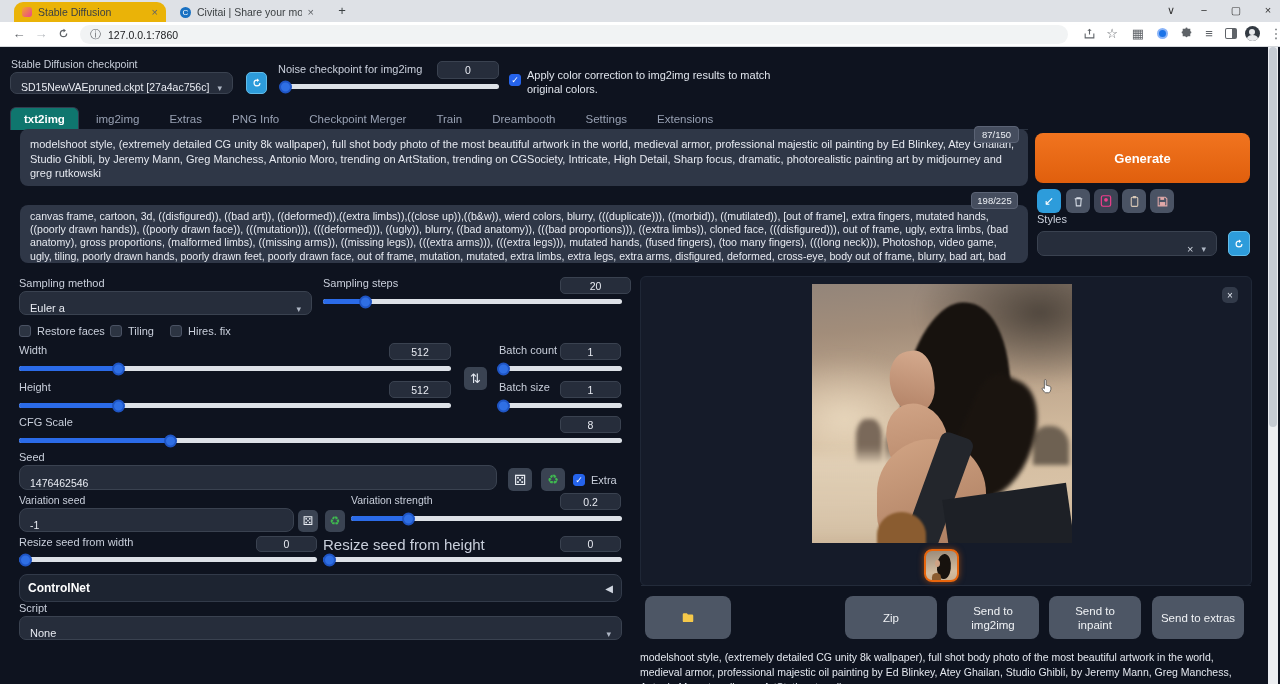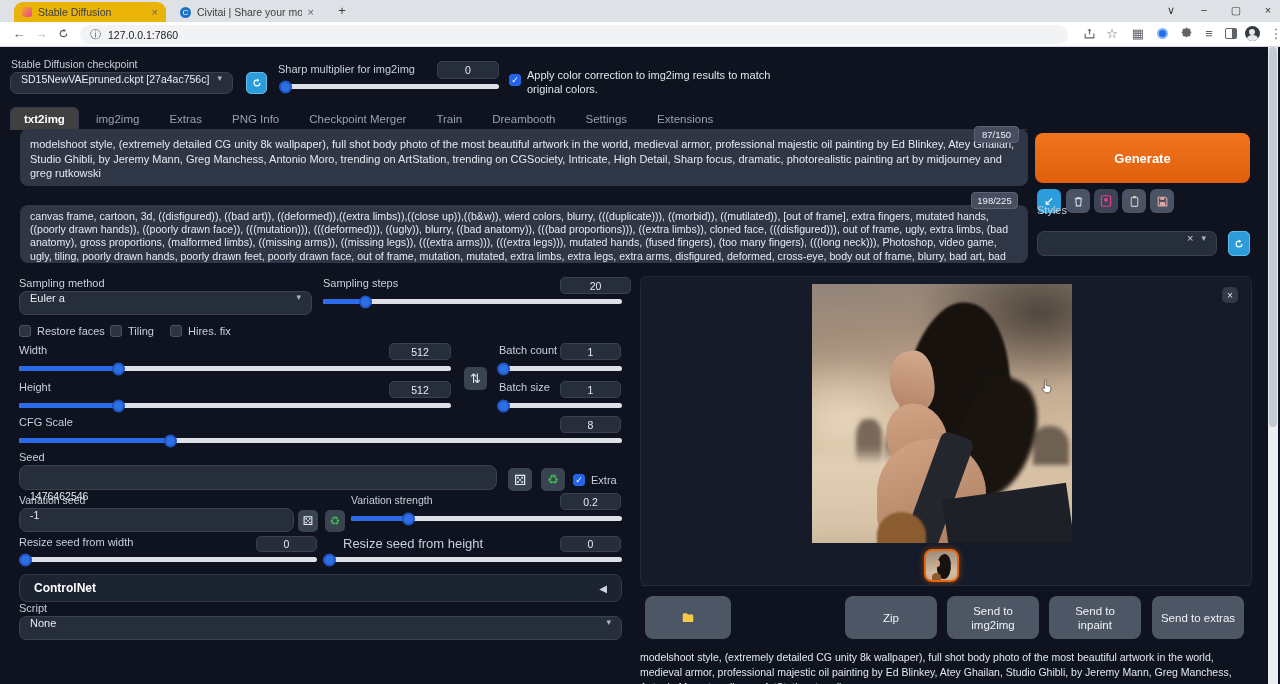--- a/index.html
+++ b/index.html
@@ -11,33 +11,33 @@
   .btab .ttl{flex:1;white-space:nowrap;overflow:hidden;}
   .tclose{color:#5f6368;font-size:11px;line-height:11px;}
   .toolbar{position:absolute;left:0;top:22px;width:1280px;height:25px;background:#ffffff;border-bottom:1px solid #d6d9dd;box-sizing:border-box;}
   .tbico{position:absolute;top:3px;color:#5f6368;font-size:13px;line-height:18px;text-align:center;width:18px;height:18px;}
   .urlpill{position:absolute;left:80px;top:3px;width:988px;height:19px;border-radius:10px;background:#f1f3f4;display:flex;align-items:center;gap:7px;padding:0 10px;box-sizing:border-box;}
   .urltext{font-size:10.5px;color:#202124;}
   .winctl{position:absolute;top:1px;width:22px;height:18px;color:#333;font-size:11px;text-align:center;line-height:18px;}
   
   .lbl{position:absolute;font-size:11px;color:#c9cfdb;white-space:nowrap;}
   .numbox{position:absolute;background:#262d3b;border:1px solid #3a4250;border-radius:5px;color:#e8ebf2;font-size:10.5px;display:flex;align-items:center;justify-content:center;box-sizing:border-box;}
-  .ddl{position:absolute;background:#262d3b;border:1px solid #3a4250;border-radius:7px;color:#e8ebf2;font-size:11px;display:flex;align-items:flex-start;justify-content:space-between;padding:0 10px;box-sizing:border-box;}
+  .ddl{position:absolute;background:#262d3b;border:1px solid #3a4250;border-radius:7px;color:#e8ebf2;font-size:11px;display:flex;align-items:flex-end;justify-content:space-between;padding:0 10px;box-sizing:border-box;}
   .caret{color:#aeb6c4;font-size:9px;}
   .sqbtn{position:absolute;display:flex;align-items:center;justify-content:center;border-radius:5px;background:#3a4352;color:#e3e8f0;box-sizing:border-box;}
   .chk{position:absolute;width:12px;height:12px;border-radius:3px;background:#2c3442;border:1px solid #4a5263;box-sizing:border-box;font-size:9px;line-height:10px;text-align:center;color:#fff;}
   .chk.on{background:#2563eb;border-color:#2563eb;}
   .badge{position:absolute;background:#454d5e;border:1px solid #5b6375;border-radius:4px;color:#eceff4;font-size:9.5px;display:flex;align-items:center;justify-content:center;z-index:5;}
   .txtbox{position:absolute;background:#2f3747;border-radius:8px;color:#e6e9f0;box-sizing:border-box;overflow:hidden;}
   .slider{position:absolute;height:13px;}
   .sl-track{position:relative;top:4px;height:5px;background:#dde1e7;border-radius:3px;}
   .sl-fill{position:relative;height:100%;background:#2b6be8;border-radius:3px;}
   .sl-knob{position:absolute;right:-7px;top:50%;width:13px;height:13px;background:#2f6fe4;border:2px solid #1f55c4;border-radius:50%;transform:translateY(-50%);box-sizing:border-box;}
   .apptab{height:23px;display:flex;align-items:center;padding:0 13px;font-size:11.5px;color:#98a1b3;box-sizing:border-box;}
-  .apptab.active{background:#404040;border:1px solid #333d4f;border-bottom:none;border-radius:6px 6px 0 0;color:#ffffff;font-weight:bold;}
+  .apptab.active{background:#0f766e;border:1px solid #333d4f;border-bottom:none;border-radius:6px 6px 0 0;color:#ffffff;font-weight:bold;}
   .graybtn{position:absolute;background:#4d5665;border-radius:8px;color:#f0f2f5;font-size:11.5px;display:flex;align-items:center;justify-content:center;text-align:center;line-height:14px;}
   .miniact{position:absolute;width:24px;height:24px;border-radius:6px;background:#4a5364;display:flex;align-items:center;justify-content:center;}
   svg{display:block;}
 </style>
 </head>
 <body>
 
 <div class="screen">
 
   <div class="tabstrip">
@@ -101,21 +101,21 @@
   <div class="lbl" style="left:11px;top:58px;font-size:10.5px;">Stable Diffusion checkpoint</div>
   <div class="ddl" style="left:10px;top:72px;width:223px;height:22px;">
     <span style="font-size:10.5px;white-space:nowrap;overflow:hidden;">SD15NewVAEpruned.ckpt [27a4ac756c]</span>
     <span class="caret">▾</span>
   </div>
   <div class="sqbtn" style="left:246px;top:72px;width:21px;height:22px;background:#2d9cdb;border:1px solid #63bce8;">
     <svg width="12" height="12" viewBox="0 0 24 24">
         <path d="M12 5a7 7 0 1 0 7 7h-2.3A4.7 4.7 0 1 1 12 7.3V10l4.5-3.5L12 3z" fill="#fff"></path>
       </svg>
   </div>
-  <div class="lbl" style="left:278px;top:63px;">Sharp multiplier for img2img</div>
+  <div class="lbl" style="left:278px;top:63px;">Noise checkpoint for img2img</div>
   <div class="numbox" style="left:437px;top:61px;width:62px;height:18px;">0</div>
   <div class="slider" style="left:281px;top:80px;width:218px;">
     <div class="sl-track">
         <div class="sl-fill" style="width:2%">
           <i class="sl-knob"></i>
         </div>
       </div>
   </div>
   <div class="chk on" style="left:509px;top:74px;">✓</div>
   <div class="lbl" style="left:527px;top:68px;width:262px;white-space:normal;line-height:14px;color:#dfe4ec;">Apply color correction to img2img results to match original colors.</div>
@@ -247,31 +247,31 @@
 
   <div class="lbl" style="left:19px;top:536px;font-size:11px;">Resize seed from width</div>
   <div class="numbox" style="left:256px;top:536px;width:61px;height:16px;">0</div>
   <div class="slider" style="left:19px;top:553px;width:298px;">
     <div class="sl-track">
         <div class="sl-fill" style="width:2%">
           <i class="sl-knob"></i>
         </div>
       </div>
   </div>
-  <div class="lbl" style="left:323px;top:536px;font-size:13px;margin-left:20px;">Resize seed from height</div>
+  <div class="lbl" style="left:323px;top:536px;font-size:15px;">Resize seed from height</div>
   <div class="numbox" style="left:560px;top:536px;width:61px;height:16px;">0</div>
   <div class="slider" style="left:323px;top:553px;width:299px;">
     <div class="sl-track">
         <div class="sl-fill" style="width:2%">
           <i class="sl-knob"></i>
         </div>
       </div>
   </div>
 
-  <div class="abs" style="left:19px;top:574px;width:603px;height:28px;background:#1d2431;border:1px solid #323a49;border-radius:8px;display:flex;align-items:center;justify-content:space-between;padding:0 14px;box-sizing:border-box;">
+  <div class="abs" style="left:19px;top:574px;width:603px;height:28px;background:#1d2431;border:1px solid #323a49;border-radius:8px;display:flex;align-items:center;justify-content:space-between;padding:0 8px;box-sizing:border-box;">
     <span style="color:#ffffff;font-size:12px;font-weight:bold;">ControlNet</span>
     <span style="color:#cfd5df;font-size:10px;">◀</span>
   </div>
 
   <div class="lbl" style="left:19px;top:602px;font-size:11px;">Script</div>
   <div class="ddl" style="left:19px;top:616px;width:603px;height:24px;">
     <span>None</span>
     <span class="caret">▾</span>
   </div>
 
@@ -298,21 +298,21 @@
       </svg>
   </div>
   <div class="miniact" style="left:1150px;top:189px;">
     <svg width="13" height="13" viewBox="0 0 24 24">
         <path d="M4 4h13l3 3v13H4z" fill="none" stroke="#e0a8a8" stroke-width="2"></path>
         <rect x="8" y="4" width="7" height="5" fill="#e0a8a8"></rect>
         <rect x="7" y="13" width="10" height="7" fill="#e0a8a8"></rect>
       </svg>
   </div>
 
-  <div class="lbl" style="left:1037px;top:204px;">Styles</div>
+  <div class="lbl" style="left:1037px;top:213px;">Styles</div>
   <div class="ddl" style="left:1037px;top:231px;width:180px;height:25px;">
     <span></span>
     <span style="display:flex;gap:8px;align-items:center;">
       <span style="color:#cfd5df;font-size:11px;">×</span>
       <span class="caret">▾</span>
     </span>
   </div>
   <div class="sqbtn" style="left:1228px;top:231px;width:22px;height:25px;background:#2d9cdb;border:1px solid #63bce8;">
     <svg width="12" height="12" viewBox="0 0 24 24">
         <path d="M12 5a7 7 0 1 0 7 7h-2.3A4.7 4.7 0 1 1 12 7.3V10l4.5-3.5L12 3z" fill="#fff"></path>

